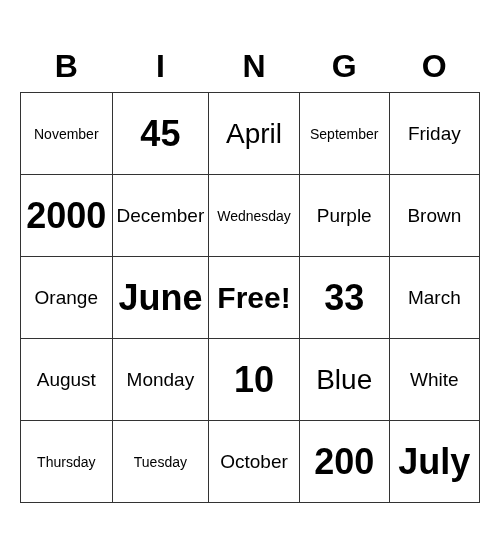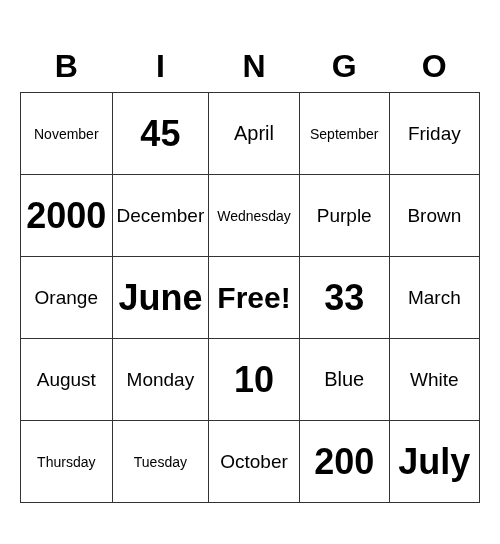--- a/index.html
+++ b/index.html
@@ -29,21 +29,21 @@
       border: none;
       border-bottom: 1.5px solid #333;
     }
     .bingo-card td {
       width: 92px;
       height: 82px;
       padding: 4px;
     }
     .cell-small { font-size: 14px; }
     .cell-medium { font-size: 19px; }
-    .cell-large { font-size: 20px; font-weight: normal; }
+    .cell-large { font-size: 28px; font-weight: normal; }
     .cell-xlarge { font-size: 36px; font-weight: bold; }
     .cell-free { font-size: 30px; font-weight: bold; }
   </style>
 </head>
 <body>
 
 <table class="bingo-card">
   <thead>
     <tr class="bingo-header">
     <th>B</th>

